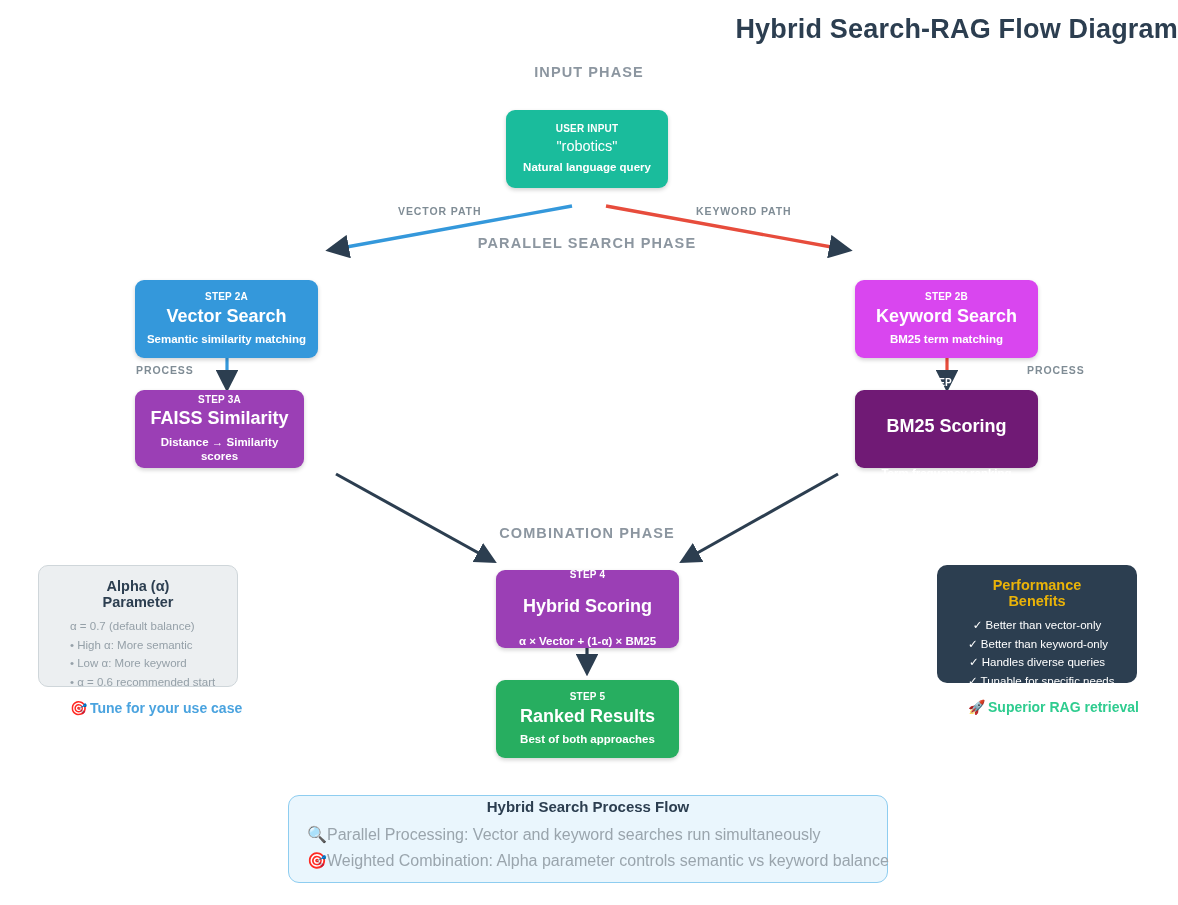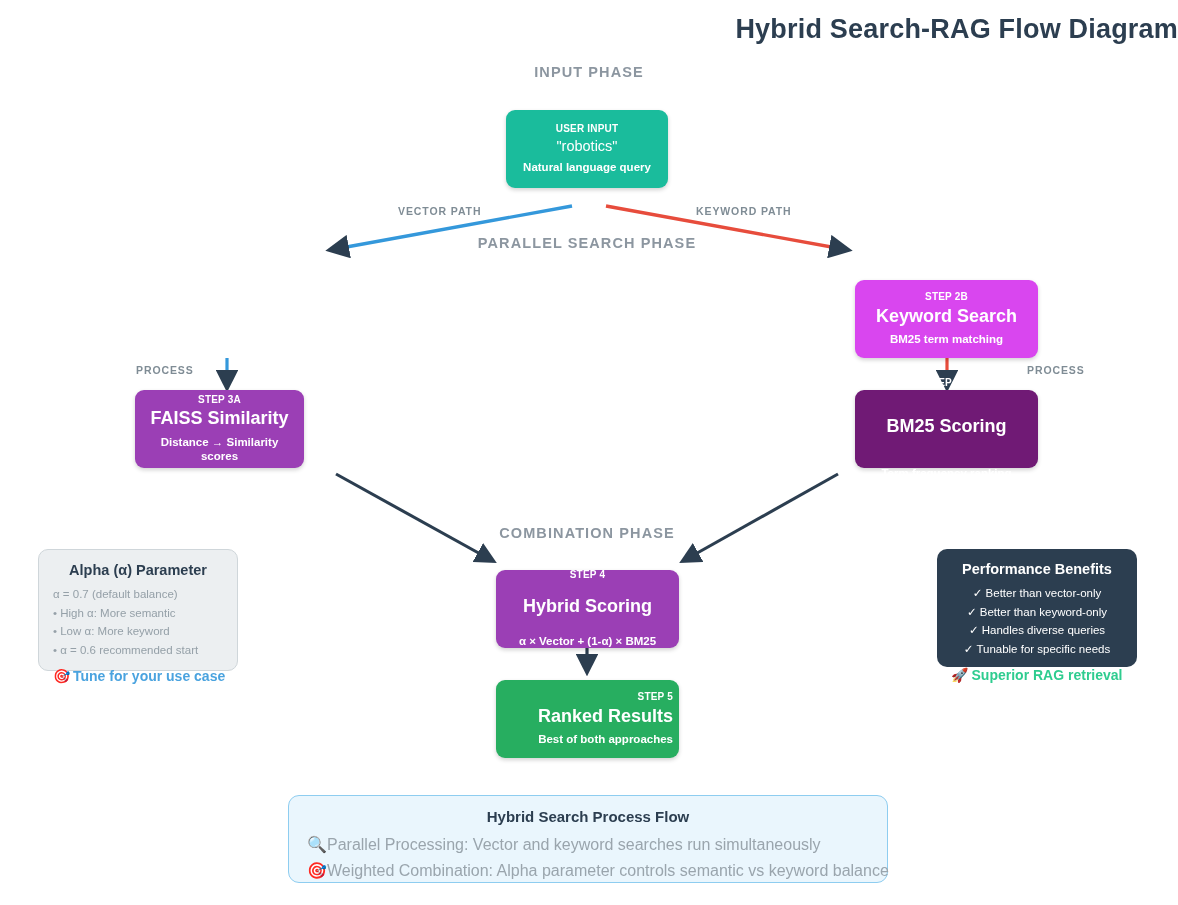--- a/index.html
+++ b/index.html
@@ -84,21 +84,22 @@
     font-weight: bold;
     line-height: 1.3;
     margin-top: 4px;
   }
 
   
   .panel {
     position: absolute;
     box-sizing: border-box;
     border-radius: 10px;
-    padding: 12px 14px;
+    padding: 12px 31px;
+    margin-top: 16px;
   }
   .panel-title {
     font-size: 14.5px;
     font-weight: bold;
     text-align: center;
     margin-bottom: 7px;
   }
   .panel-line {
     font-size: 11.5px;
     line-height: 1.62;
@@ -116,35 +117,35 @@
     border: 1px solid #cfd6da;
     color: #95a0a8;
   }
   #alpha-panel .panel-title { color: #2c3e50; }
   #alpha-panel .panel-footer { color: #4aa3df; }
 
   #perf-panel {
     background: #2c3e50;
     color: #ffffff;
   }
-  #perf-panel .panel-title { color: #ffffff; }
+  #perf-panel .panel-title { color: #eab308; }
   #perf-panel .panel-line { color: #ffffff; text-align: center; }
   #perf-panel .panel-footer {
     color: #2ecc8f;
     text-align: center;
   }
 
   
   #flow-box {
     position: absolute;
     box-sizing: border-box;
     background: #eaf6fd;
     border: 1.5px solid #8ecdf0;
     border-radius: 11px;
-    padding: 12px 18px 14px 18px;
+    padding: 2px 18px 14px 18px;
   }
   #flow-box .flow-title {
     font-size: 15px;
     font-weight: bold;
     color: #2c3e50;
     text-align: center;
     margin-bottom: 7px;
   }
   #flow-box .flow-line {
     font-size: 16px;
@@ -199,20 +200,25 @@
   <div class="edge-label" style="left:696px; top:205px;">KEYWORD PATH</div>
   <div class="edge-label" style="left:136px; top:364px;">PROCESS</div>
   <div class="edge-label" style="left:1027px; top:364px;">PROCESS</div>
 
   <div class="node" id="node-user-input" style="left:506px; top:110px; width:162px; height:78px; background:#1abc9c;">
     <div class="n-step">USER INPUT</div>
     <div class="n-name" style="font-size:14.5px; font-weight:normal; margin-top:2px;">"robotics"</div>
     <div class="n-desc">Natural language query</div>
   </div>
 
+  <div class="node" id="node-step2a" style="left:135px; top:280px; width:183px; height:78px; background:#3498db;">
+    <div class="n-step">STEP 2A</div>
+    <div class="n-name">Vector Search</div>
+    <div class="n-desc">Semantic similarity matching</div>
+  </div>
 
   <div class="node" id="node-step3a" style="left:135px; top:390px; width:169px; height:78px; background:#9b3fb5;">
     <div class="n-step">STEP 3A</div>
     <div class="n-name">FAISS Similarity</div>
     <div class="n-desc">Distance → Similarity scores</div>
   </div>
 
   <div class="node" id="node-step2b" style="left:855px; top:280px; width:183px; height:78px; background:#d946ef;">
     <div class="n-step">STEP 2B</div>
     <div class="n-name">Keyword Search</div>
@@ -224,21 +230,21 @@
     <div class="n-name">BM25 Scoring</div>
     <div class="n-desc">Term frequency ranking</div>
   </div>
 
   <div class="node" id="node-step4" style="left:496px; top:570px; width:183px; height:78px; background:#9b3fb5;gap:12px;">
     <div class="n-step">STEP 4</div>
     <div class="n-name">Hybrid Scoring</div>
     <div class="n-desc">α × Vector + (1-α) × BM25</div>
   </div>
 
-  <div class="node" id="node-step5" style="left:496px; top:680px; width:183px; height:78px; background:#27ae60;align-items:flex-end;">
+  <div class="node" id="node-step5" style="left:496px; top:680px; width:183px; height:78px; background:#27ae60;">
     <div class="n-step">STEP 5</div>
     <div class="n-name">Ranked Results</div>
     <div class="n-desc">Best of both approaches</div>
   </div>
 
   <div class="panel" id="alpha-panel" style="left:38px; top:549px; width:200px; height:122px;">
     <div class="panel-title">Alpha (α) Parameter</div>
     <div class="panel-line">α = 0.7 (default balance)</div>
     <div class="panel-line">• High α: More semantic</div>
     <div class="panel-line">• Low α: More keyword</div>

